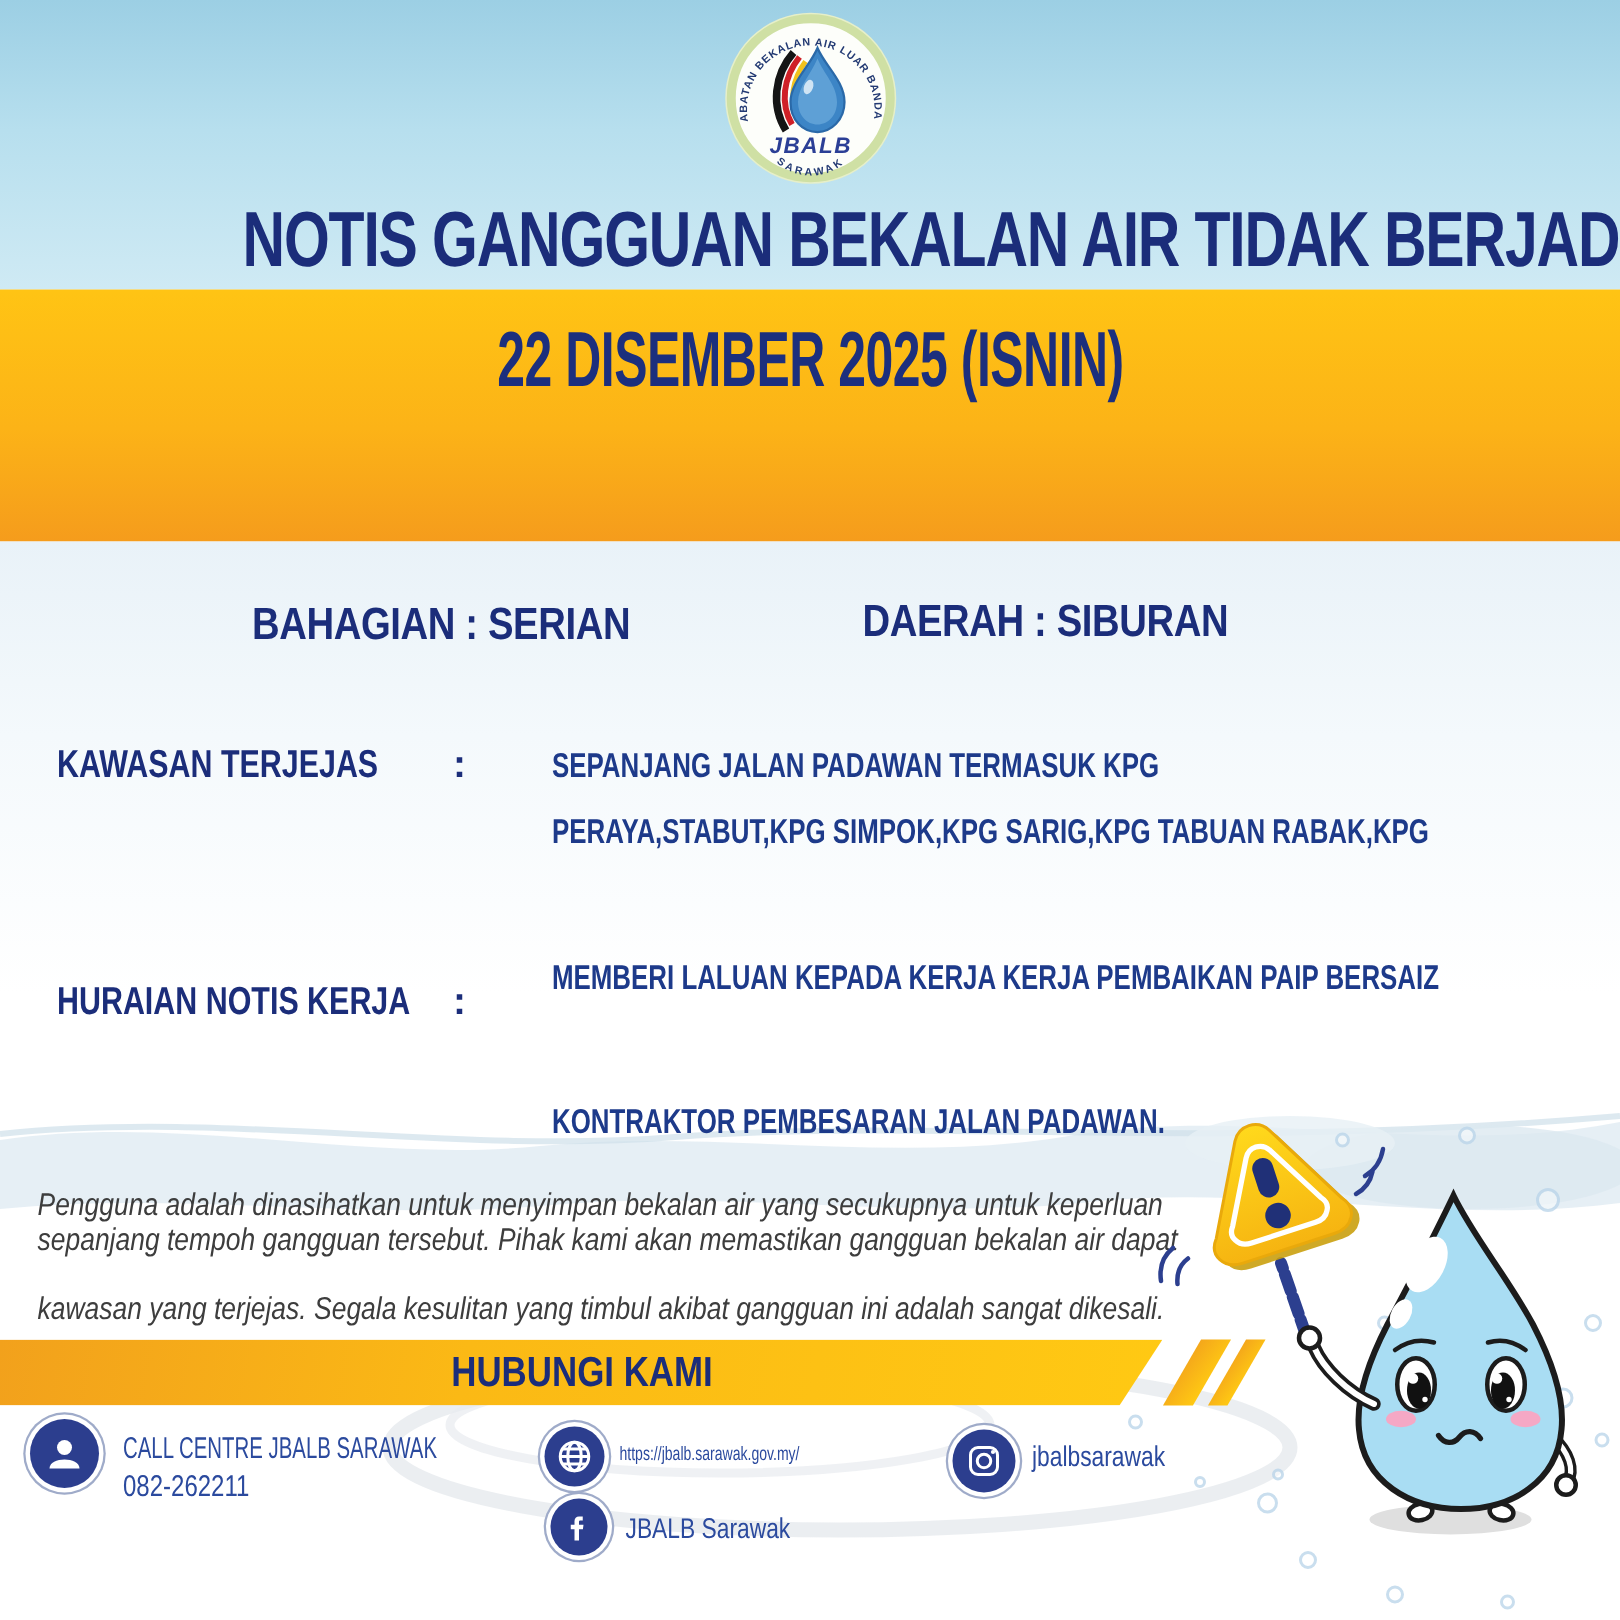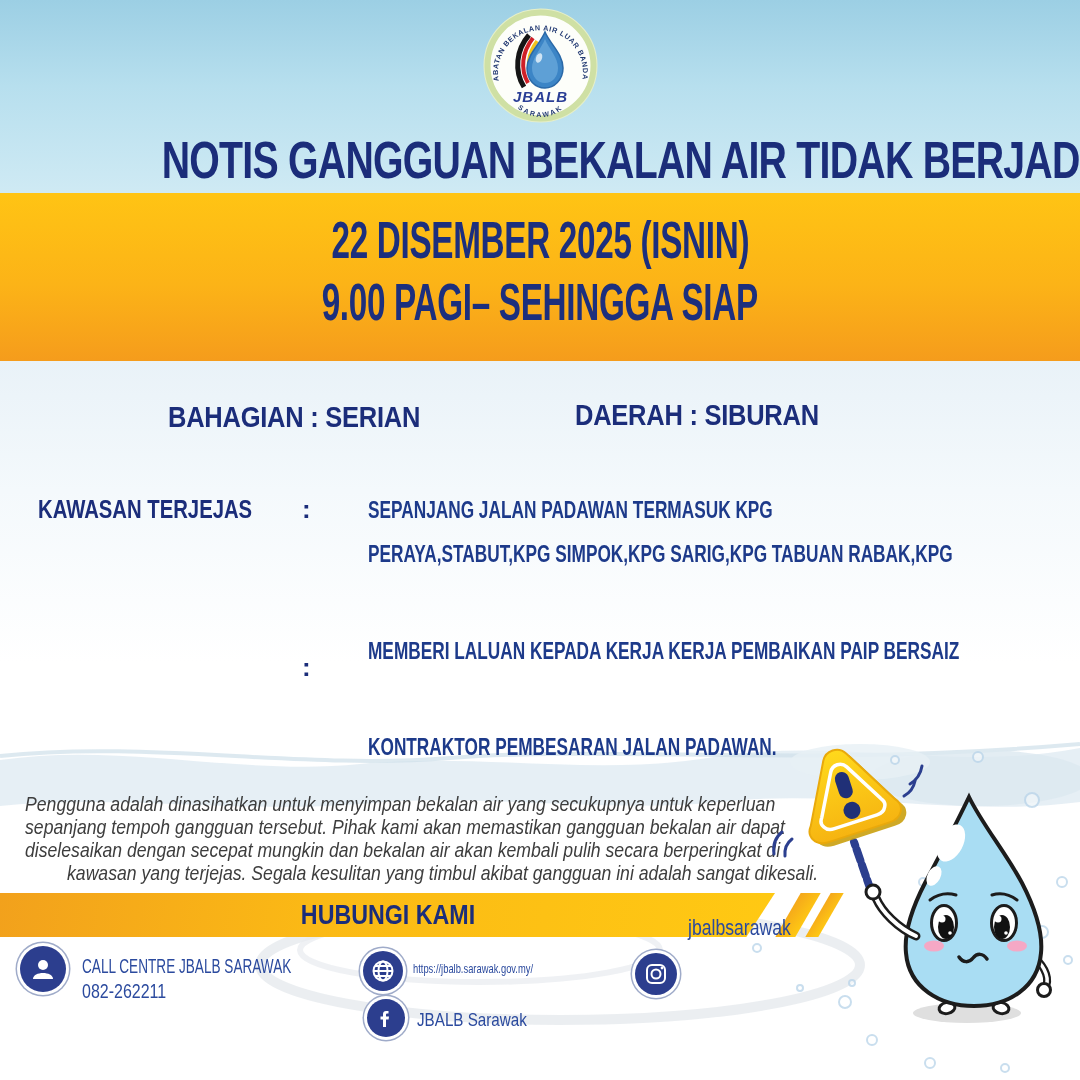--- a/index.html
+++ b/index.html
@@ -99,23 +99,20 @@
     </text>
   </svg>
 
   <div class="t center-row" style="top:130px;">
     <span class="cnd cndc title-text" style="--s:.755;">NOTIS GANGGUAN BEKALAN AIR TIDAK BERJADUAL</span>
   </div>
 
   <div class="t center-row" style="top:210px;color:#1c2f7d;">
     <span class="cnd cndc date-text" style="--s:.64;">22 DISEMBER 2025 (ISNIN)</span>
   </div>
-  <div class="t center-row" style="top:272px;color:#1c2f7d;">
-    <span class="cnd cndc date-text" style="--s:.64;">9.00 PAGI– SEHINGGA SIAP</span>
-  </div>
 
   <div class="t" style="left:168px;top:400px;">
     <span class="cnd region-text" style="--s:.85;">BAHAGIAN : SERIAN</span>
   </div>
   <div class="t" style="left:38px;top:494px;">
     <span class="cnd label-text" style="--s:.78;">KAWASAN TERJEJAS</span>
   </div>
 
   <div class="t" style="left:575px;top:398px;">
     <span class="cnd region-text" style="--s:.85;">DAERAH : SIBURAN</span>
@@ -123,37 +120,38 @@
   <div class="t" style="left:302px;top:494px;">
     <span class="label-text">:</span>
   </div>
   <div class="t" style="left:368px;top:497px;">
     <span class="cnd content-text" style="--s:.75;">SEPANJANG JALAN PADAWAN TERMASUK KPG</span>
   </div>
   <div class="t" style="left:368px;top:541px;">
     <span class="cnd content-text" style="--s:.75;">PERAYA,STABUT,KPG SIMPOK,KPG SARIG,KPG TABUAN RABAK,KPG</span>
   </div>
 
+  <div class="t" style="left:38px;top:652px;">
+    <span class="cnd label-text" style="--s:.78;">HURAIAN NOTIS KERJA</span>
+  </div>
   <div class="t" style="left:302px;top:652px;">
     <span class="label-text">:</span>
   </div>
   <div class="t" style="left:368px;top:638px;">
     <span class="cnd content-text" style="--s:.75;">MEMBERI LALUAN KEPADA KERJA KERJA PEMBAIKAN PAIP BERSAIZ</span>
   </div>
   <div class="t" style="left:368px;top:734px;">
     <span class="cnd content-text" style="--s:.75;">KONTRAKTOR PEMBESARAN JALAN PADAWAN.</span>
   </div>
 
   <div class="disc" style="top:792px;">
     <span class="cnd" style="--s:.84;">Pengguna adalah dinasihatkan untuk menyimpan bekalan air yang secukupnya untuk keperluan</span></div>
   <div class="disc" style="top:815px;">
     <span class="cnd" style="--s:.84;">sepanjang tempoh gangguan tersebut. Pihak kami akan memastikan gangguan bekalan air dapat</span></div>
-  <div class="disc" style="top:838px;">
-    <span class="cnd" style="--s:.84;">diselesaikan dengan secepat mungkin dan bekalan air akan kembali pulih secara berperingkat di</span></div>
-  <div class="disc" style="top:861px;margin-left:42px;">
+  <div class="disc" style="top:861px;">
     <span class="cnd" style="--s:.84;">kawasan yang terjejas. Segala kesulitan yang timbul akibat gangguan ini adalah sangat dikesali.</span></div>
 
   <div class="banner">
     <span class="cnd cndc banner-text" style="--s:.83;">HUBUNGI KAMI</span>
   </div>
   <div class="stripe stripe-a"></div>
   <div class="stripe stripe-b"></div>
 
   <div class="cicon" style="left:20px;top:946px;width:46px;height:46px;">
     <svg width="28" height="28" viewBox="0 0 28 28">
@@ -186,21 +184,21 @@
   <div class="ctext" style="left:417px;top:1009px;font-size:19px;">
     <span class="cnd" style="--s:.8;">JBALB Sarawak</span></div>
 
   <div class="cicon" style="left:635px;top:953px;width:42px;height:42px;">
     <svg width="26" height="26" viewBox="0 0 26 26" fill="none" stroke="#ffffff" stroke-width="2">
       <rect x="4" y="4" width="18" height="18" rx="5"></rect>
       <circle cx="13" cy="13" r="4.5"></circle>
       <circle cx="19" cy="7" r="1.4" fill="#ffffff" stroke="none"></circle>
     </svg>
   </div>
-  <div class="ctext" style="left:688px;top:915px;font-size:22px;">
+  <div class="ctext" style="left:688px;top:961px;font-size:19px;">
     <span class="cnd" style="--s:.8;">jbalbsarawak</span></div>
 
   <svg class="mascot" width="310" height="340" viewBox="0 0 310 340">
     <defs>
       <linearGradient id="signGrad" x1="0" y1="0" x2="0" y2="1">
         <stop offset="0" stop-color="#ffd91c"></stop>
           <stop offset="1" stop-color="#f6b411"></stop>
       </linearGradient>
     </defs>
     <ellipse cx="197" cy="273" rx="54" ry="10" fill="#dfdfdf"></ellipse>

